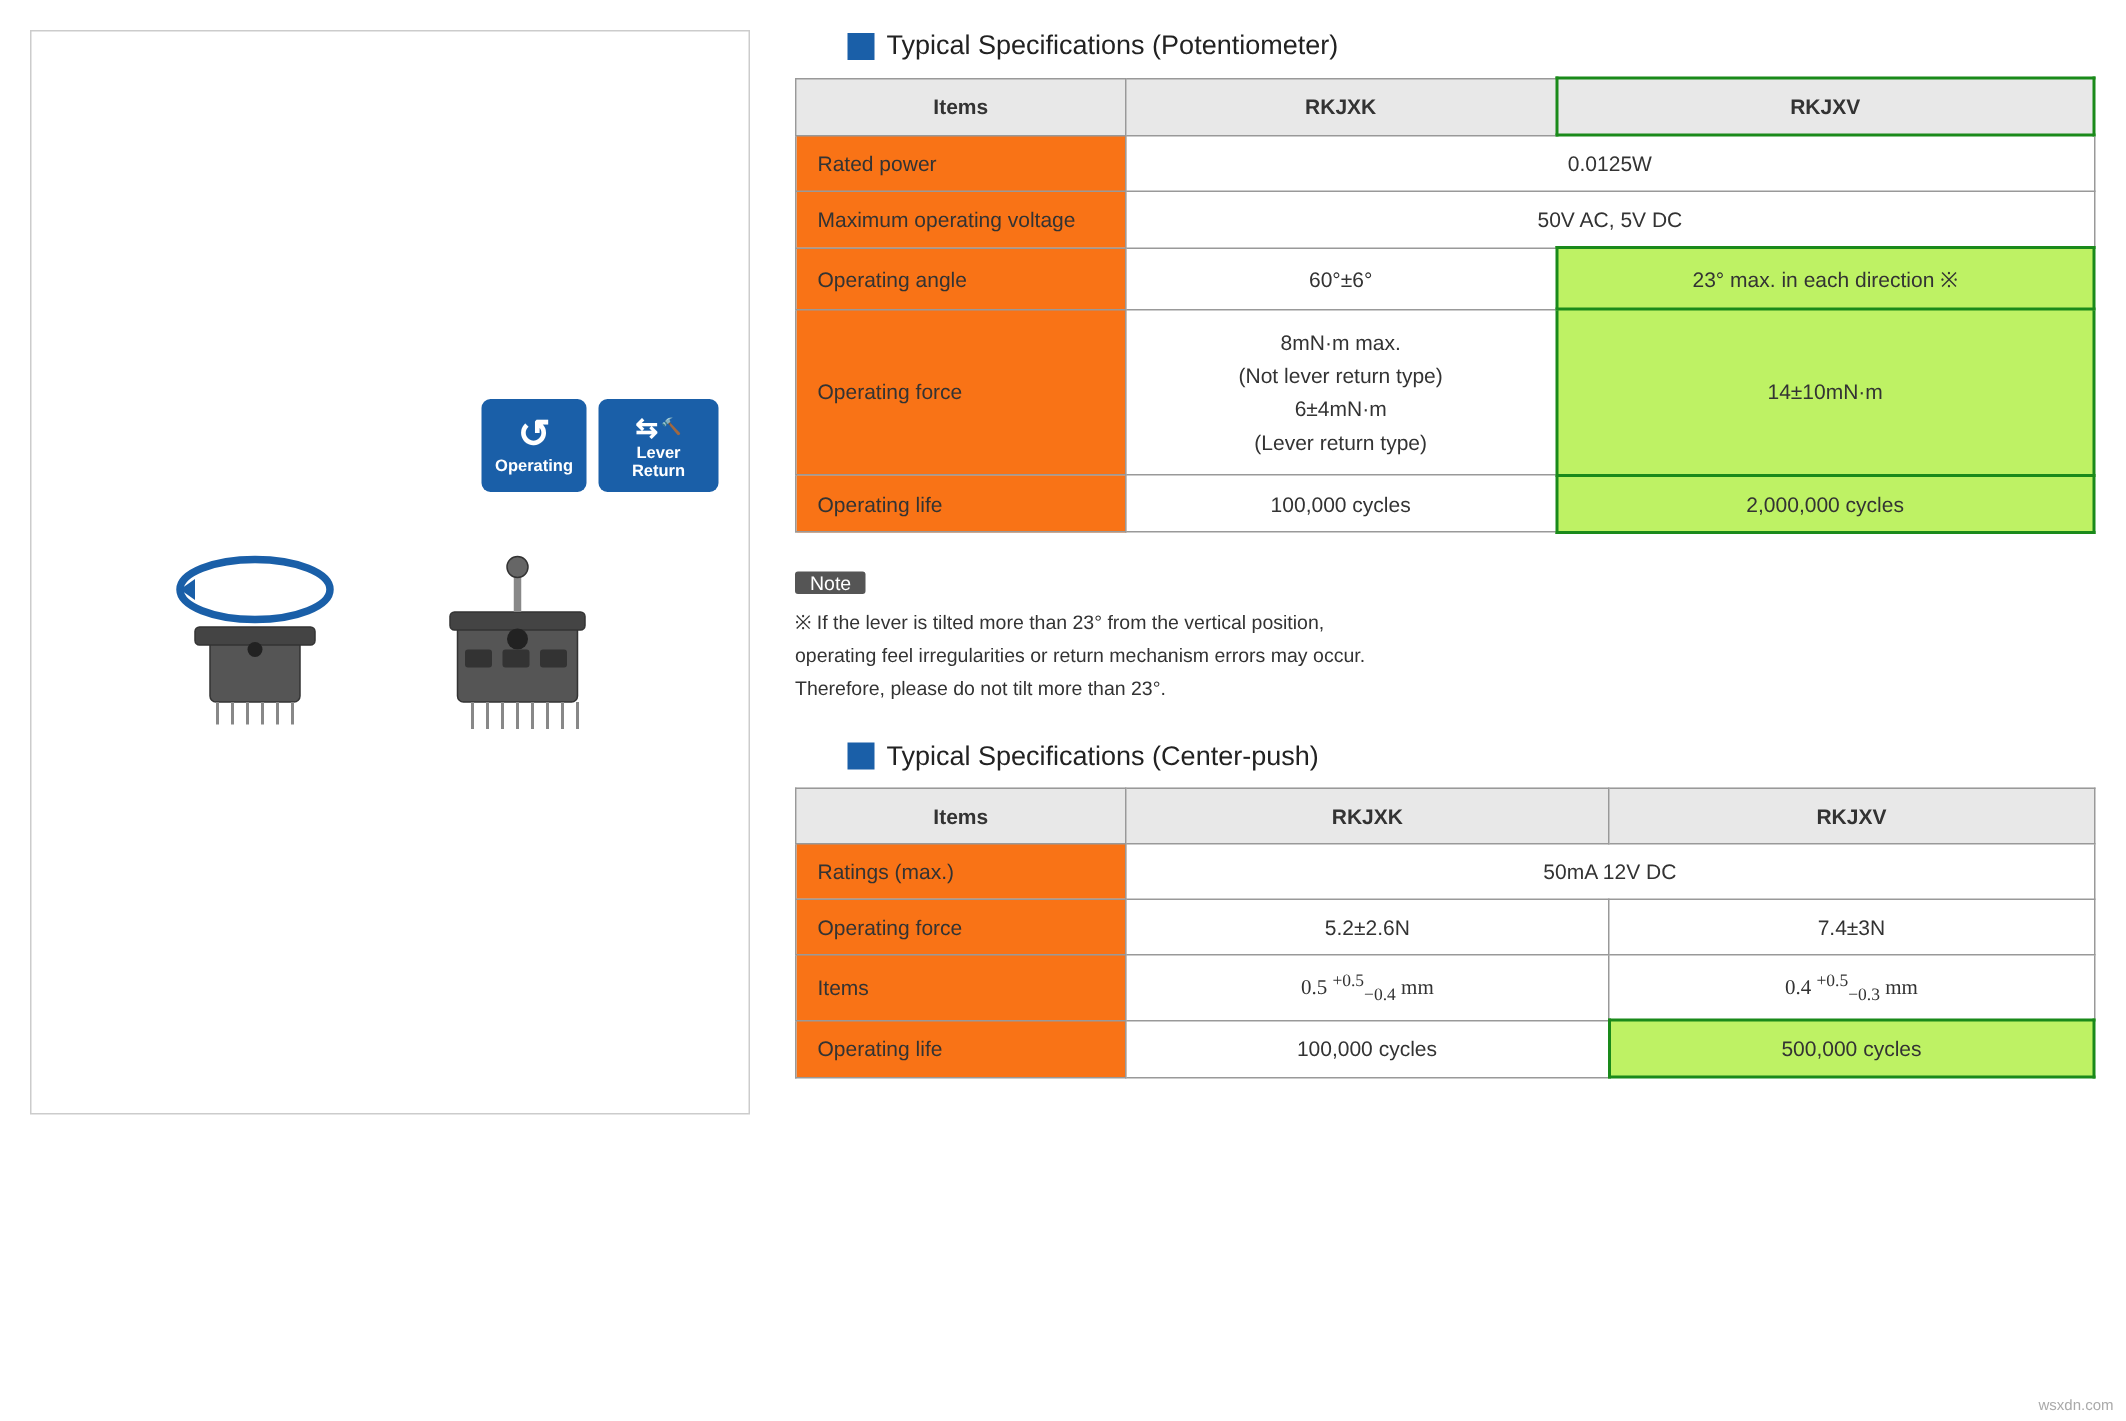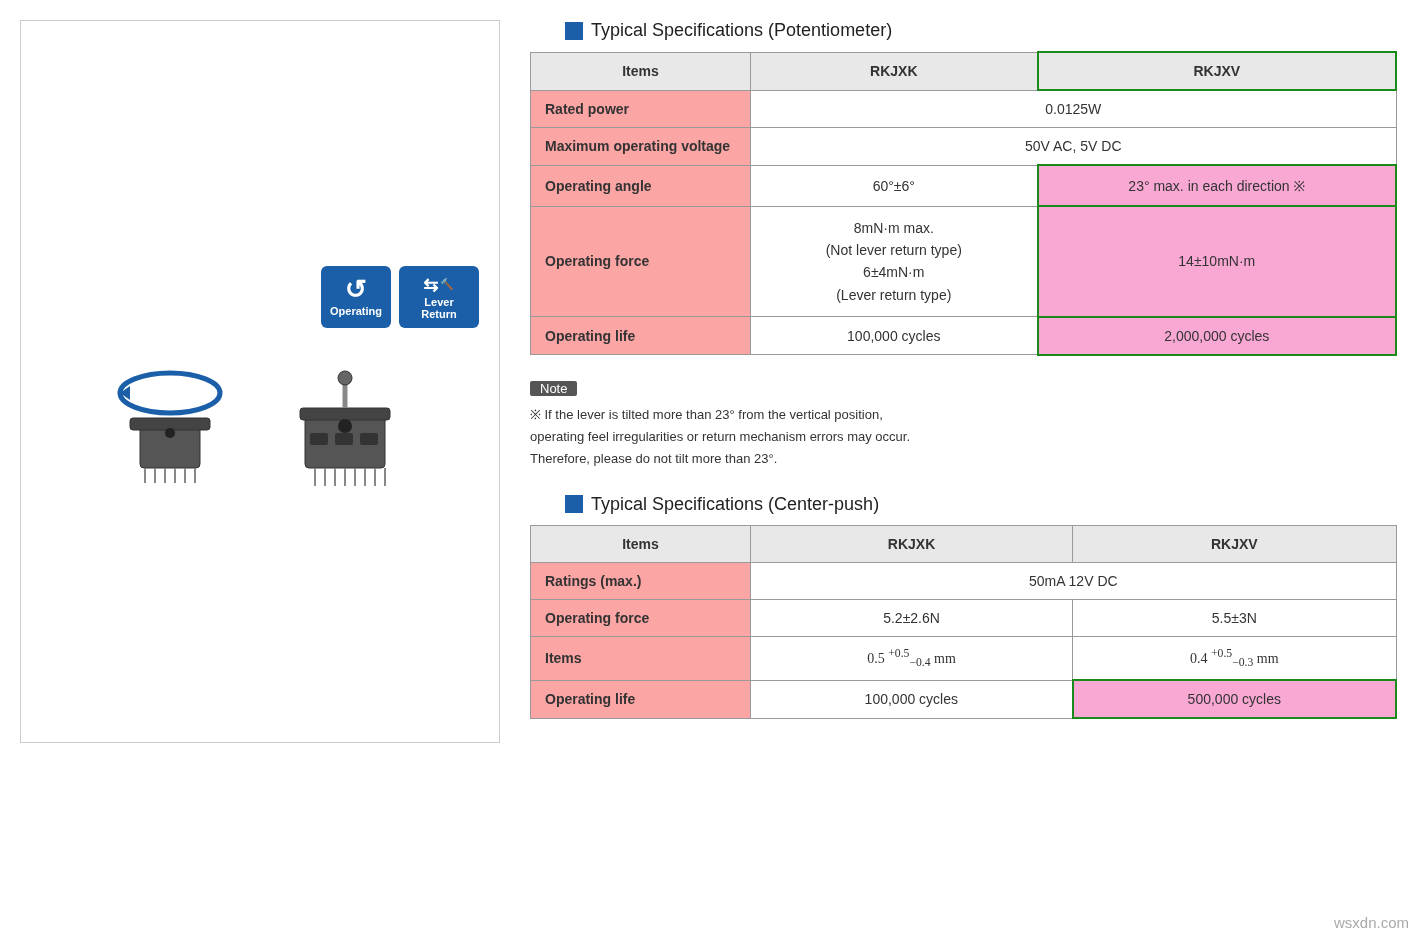--- a/index.html
+++ b/index.html
@@ -103,30 +103,29 @@
       padding: 10px 14px;
       text-align: center;
       vertical-align: middle;
     }
     th {
       background: #f0f0f0;
       font-weight: bold;
     }
     td.item-col {
       text-align: left;
-      background: #fca5a5;
+      background: #f97316;
       width: 220px;
-      font-weight: bold;
     }
     td.data-col {
       background: #fff;
     }
     td.highlight-green {
       border: 2px solid #1a8a1a;
-      background: #f9a8d4;
+      background: #bef264;
     }
     th.highlight-green {
       border: 2px solid #1a8a1a;
       background: #f0f0f0;
     }
     .note-section {
       margin: 16px 0 24px 0;
     }
     .note-label {
       display: inline-block;
@@ -141,23 +140,23 @@
       font-size: 13px;
       line-height: 1.7;
       color: #333;
     }
     .travel-cell {
       white-space: nowrap;
       font-family: Liberation Serif, serif;
     }
     .watermark {
       position: fixed;
-      bottom: 16px;
+      bottom: 4px;
       right: 8px;
-      font-size: 15px;
+      font-size: 10px;
       color: #aaa;
     }
   </style>
 </head>
 <body>
 
 <div class="page-container">
 
   <div class="left-panel">
     <div style="display:flex; gap:8px; align-self:flex-end; margin-bottom:10px;">
@@ -295,21 +294,21 @@
       <tbody>
 
         <tr>
           <td class="item-col">Ratings  (max.)</td>
           <td class="data-col" colspan="2">50mA 12V DC</td>
         </tr>
 
         <tr>
           <td class="item-col">Operating force</td>
           <td class="data-col">5.2±2.6N</td>
-          <td class="data-col">5.5±3N</td>
+          <td class="data-col">7.4±3N</td>
         </tr>
 
         <tr>
           <td class="item-col">Items</td>
           <td class="data-col travel-cell">
             0.5 <sup>+0.5</sup><sub>−0.4</sub> mm
           </td>
           <td class="data-col travel-cell">
             0.4 <sup>+0.5</sup><sub>−0.3</sub> mm
           </td>

